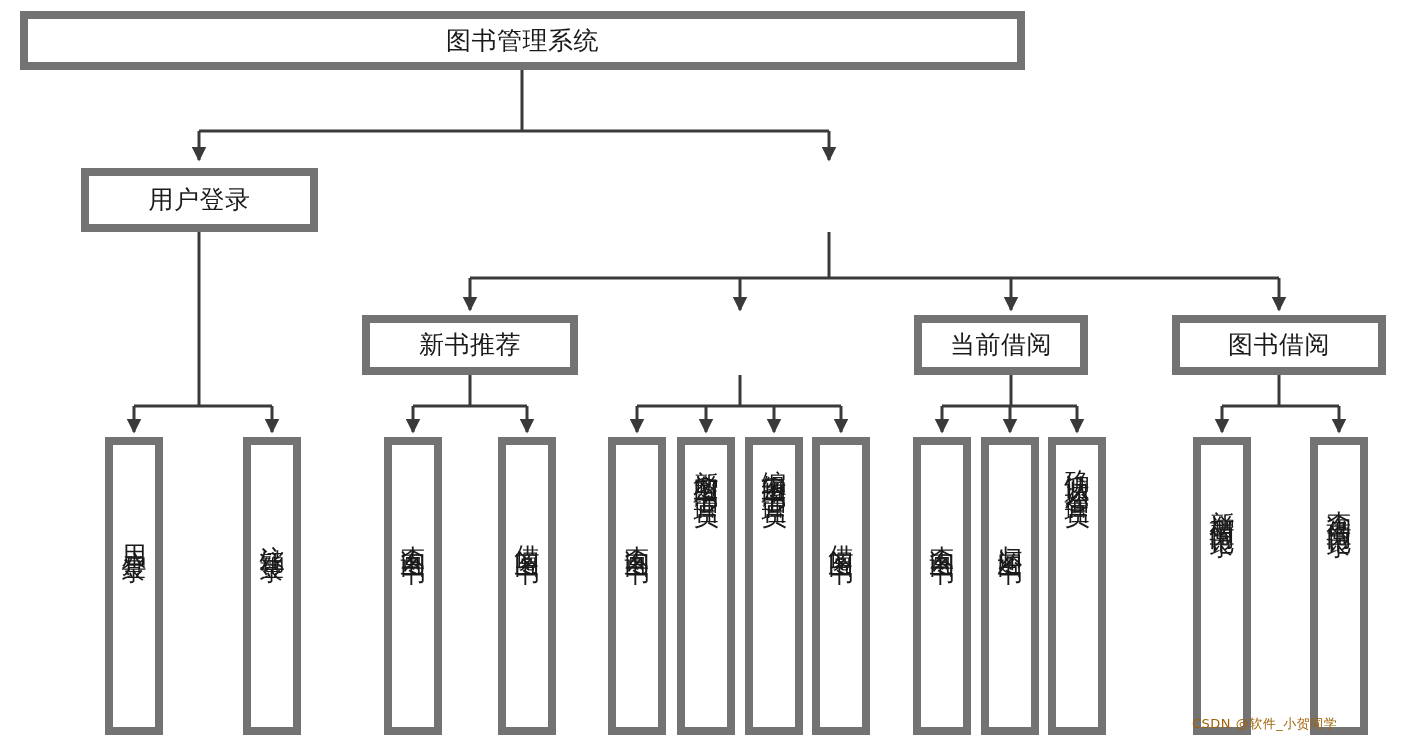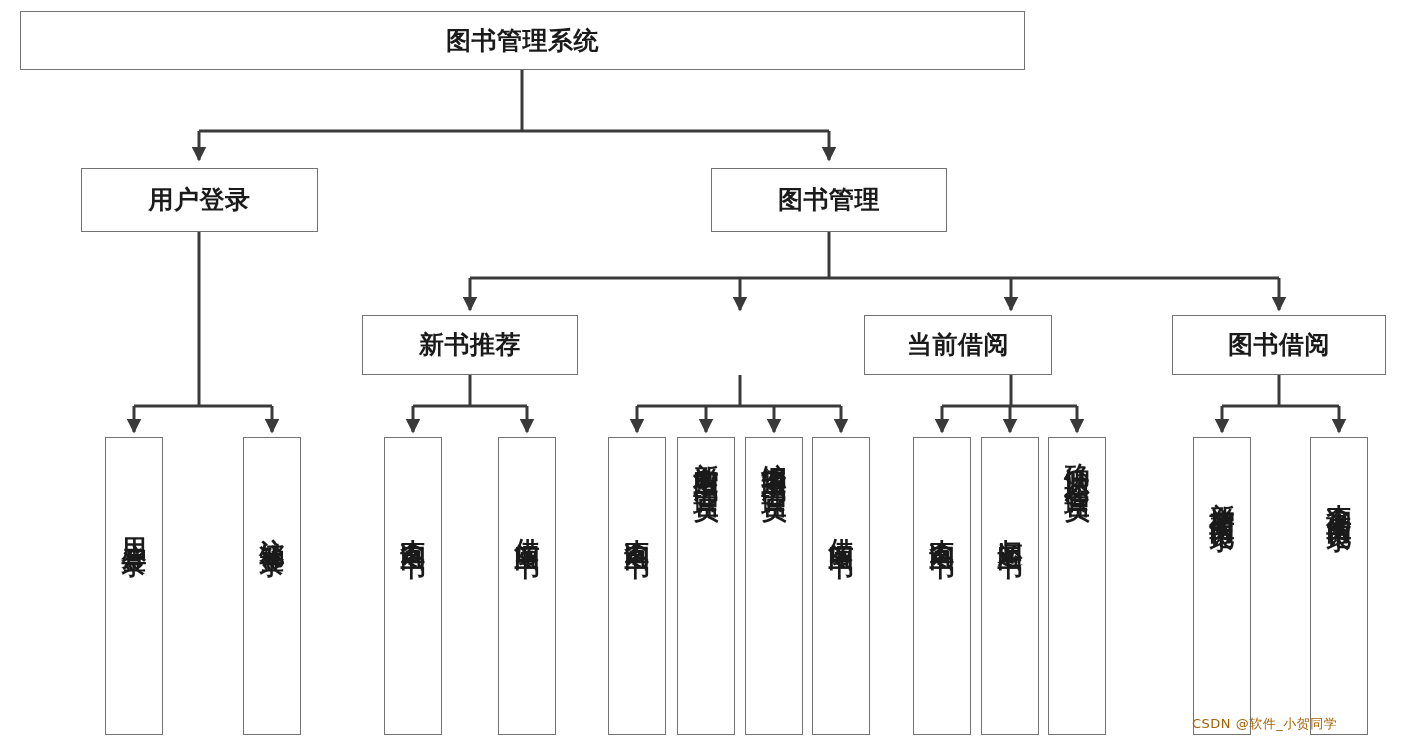--- a/index.html
+++ b/index.html
@@ -21,26 +21,25 @@
     position: absolute;
     left: 0;
     top: 0;
     width: 1405px;
     height: 747px;
   }
   .node {
     position: absolute;
     box-sizing: border-box;
     background: #ffffff;
-    border: 1px solid #737373;
+    border: 8px solid #737373;
     display: flex;
     align-items: center;
     justify-content: center;
     overflow: hidden;
-    font-weight: bold;
   }
   .node .label {
     color: #1a1a1a;
     text-align: center;
     line-height: 1.18;
     white-space: pre;
   }
   
   .node.h .label {
     font-size: 25px;
@@ -124,28 +123,25 @@
     </g>
   </svg>
 
   <div class="node h" style="left:20px; top:11px; width:1005px; height:59px;">
     <span class="label">图书管理系统</span>
   </div>
 
   <div class="node h" style="left:81px; top:168px; width:237px; height:64px;">
     <span class="label">用户登录</span>
   </div>
-  <div class="node h" style="left:711px; top:168px; width:236px; height:64px;">
-    <span class="label">图书管理</span>
-  </div>
 
   <div class="node h" style="left:362px; top:315px; width:216px; height:60px;">
     <span class="label">新书推荐</span>
   </div>
-  <div class="node h" style="left:864px; top:315px; width:188px; height:60px;">
+  <div class="node h" style="left:914px; top:315px; width:174px; height:60px;">
     <span class="label">当前借阅</span>
   </div>
   <div class="node h" style="left:1172px; top:315px; width:214px; height:60px;">
     <span class="label">图书借阅</span>
   </div>
 
   <div class="node v" style="left:105px; top:437px; width:58px; height:298px; padding-top:80px;">
     <span class="label">用户登录</span>
   </div>
   <div class="node v" style="left:243px; top:437px; width:58px; height:298px; padding-top:80px;">

